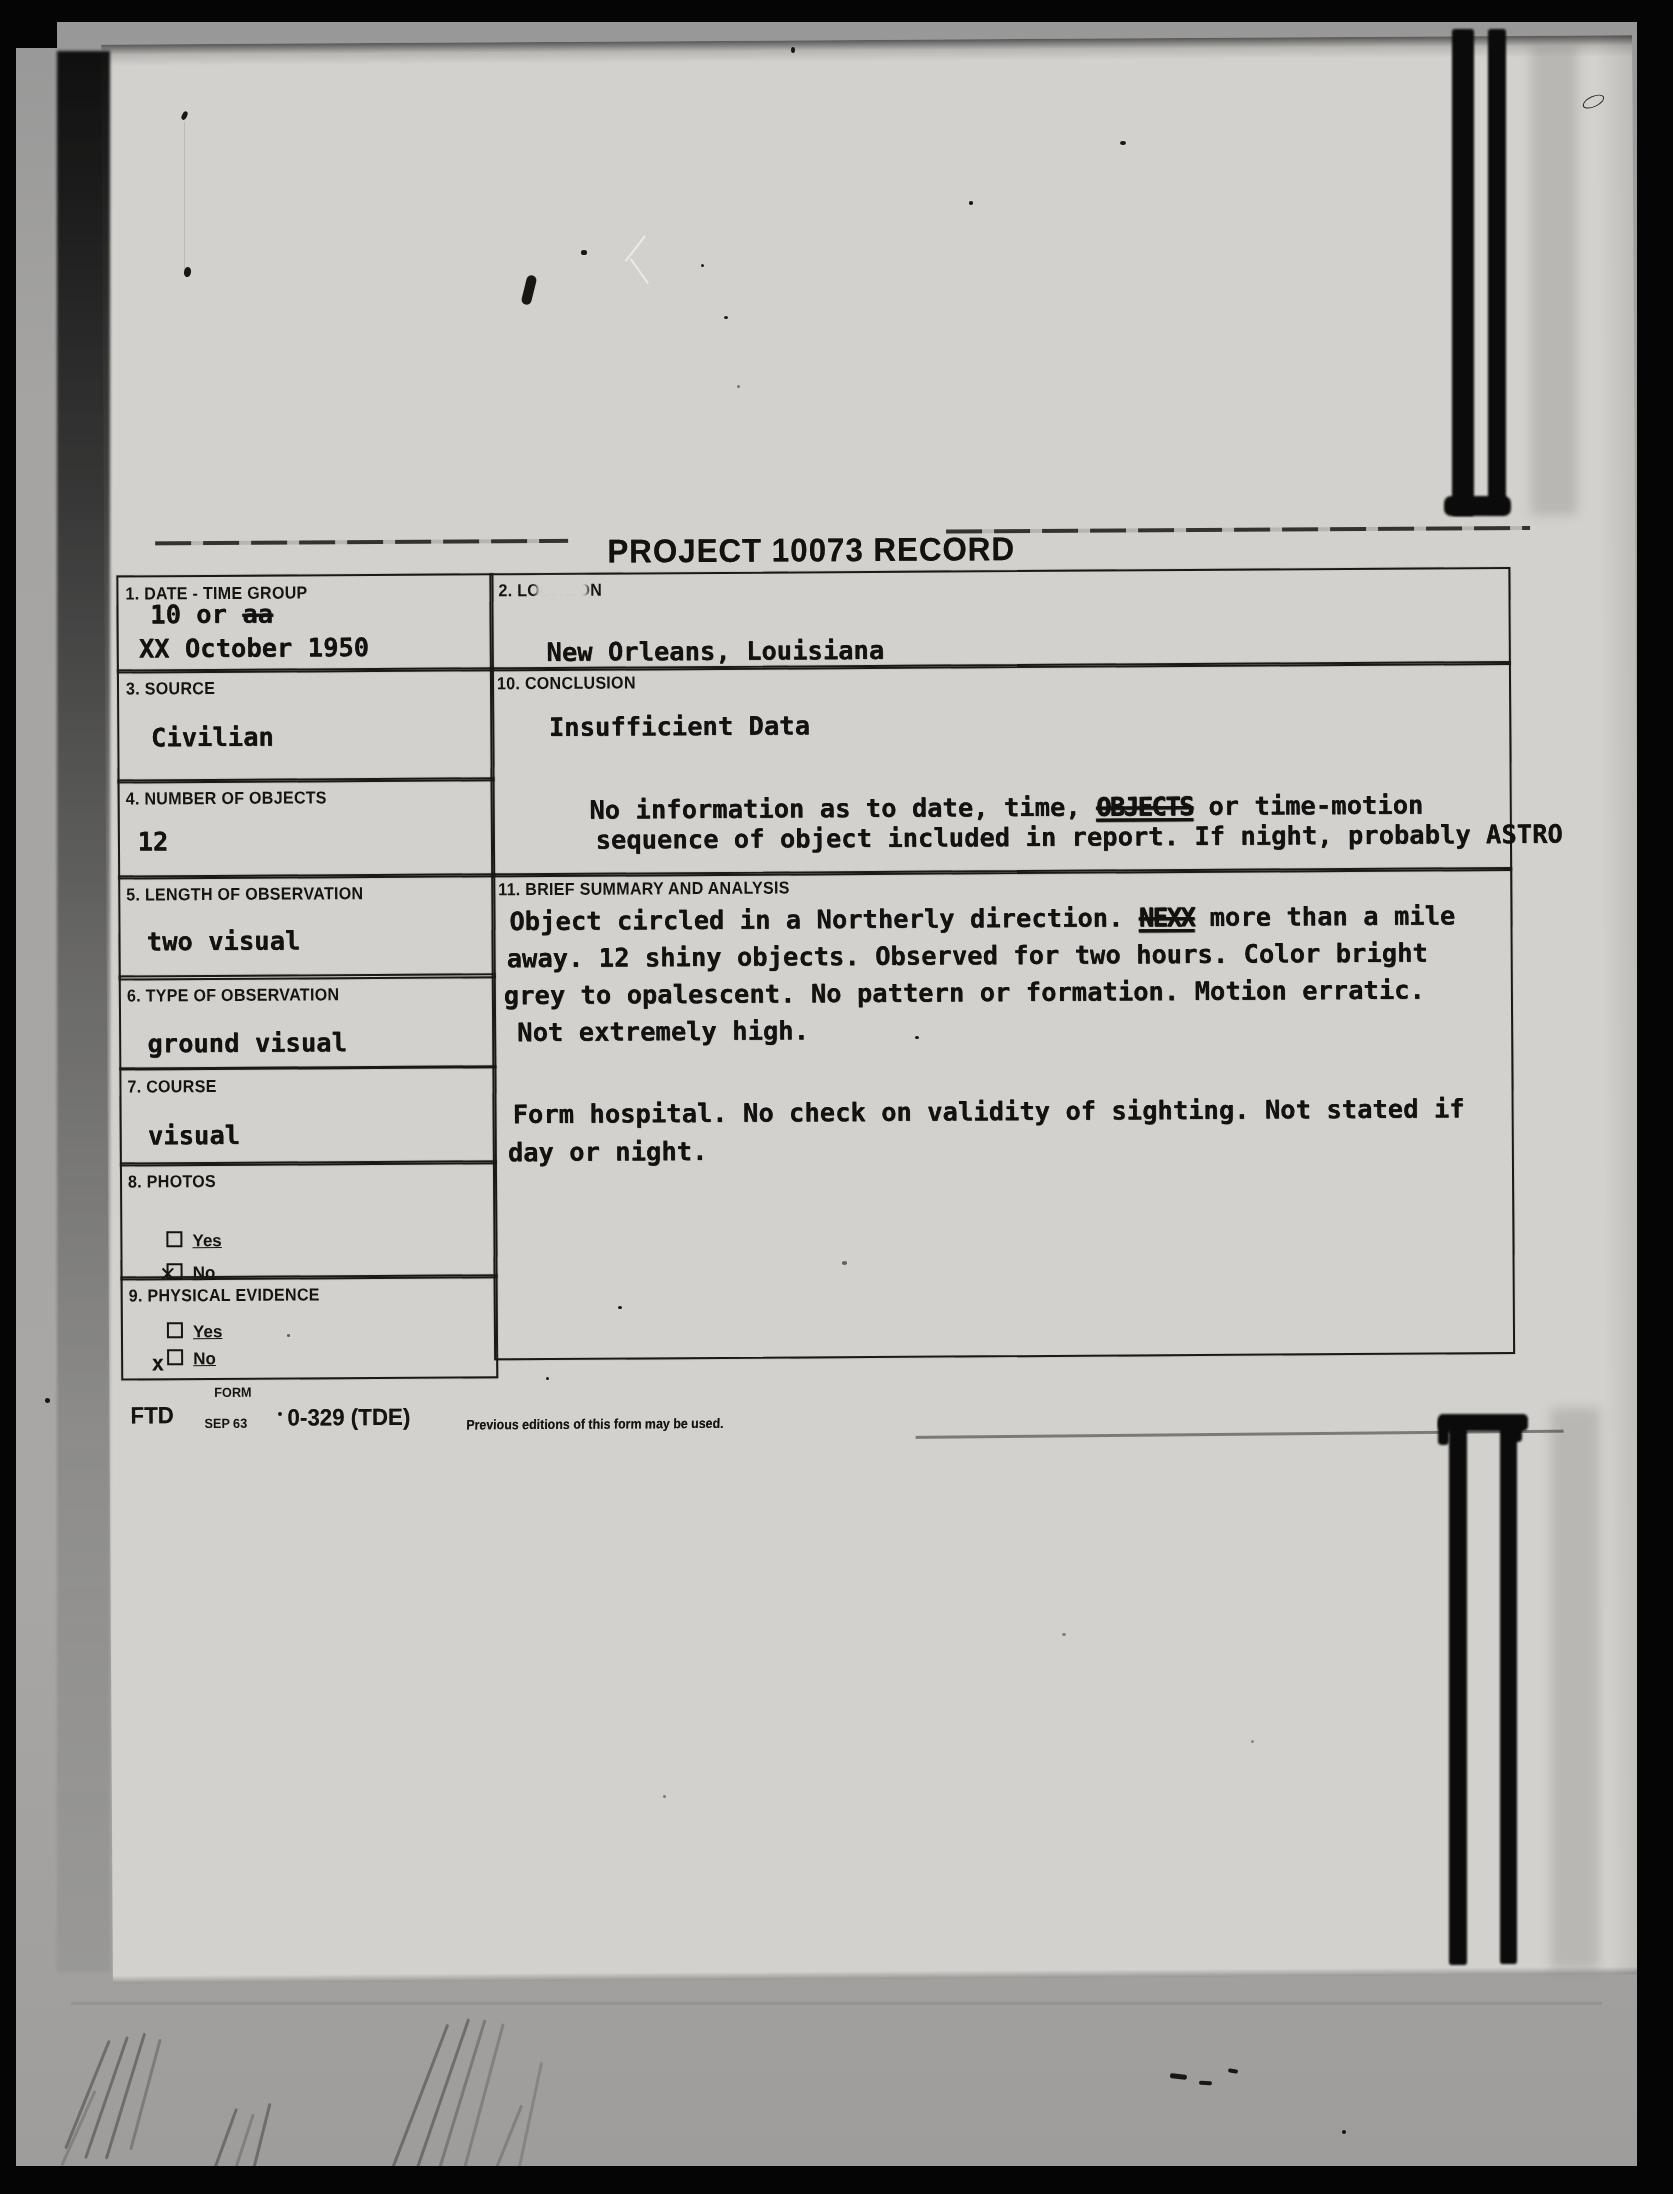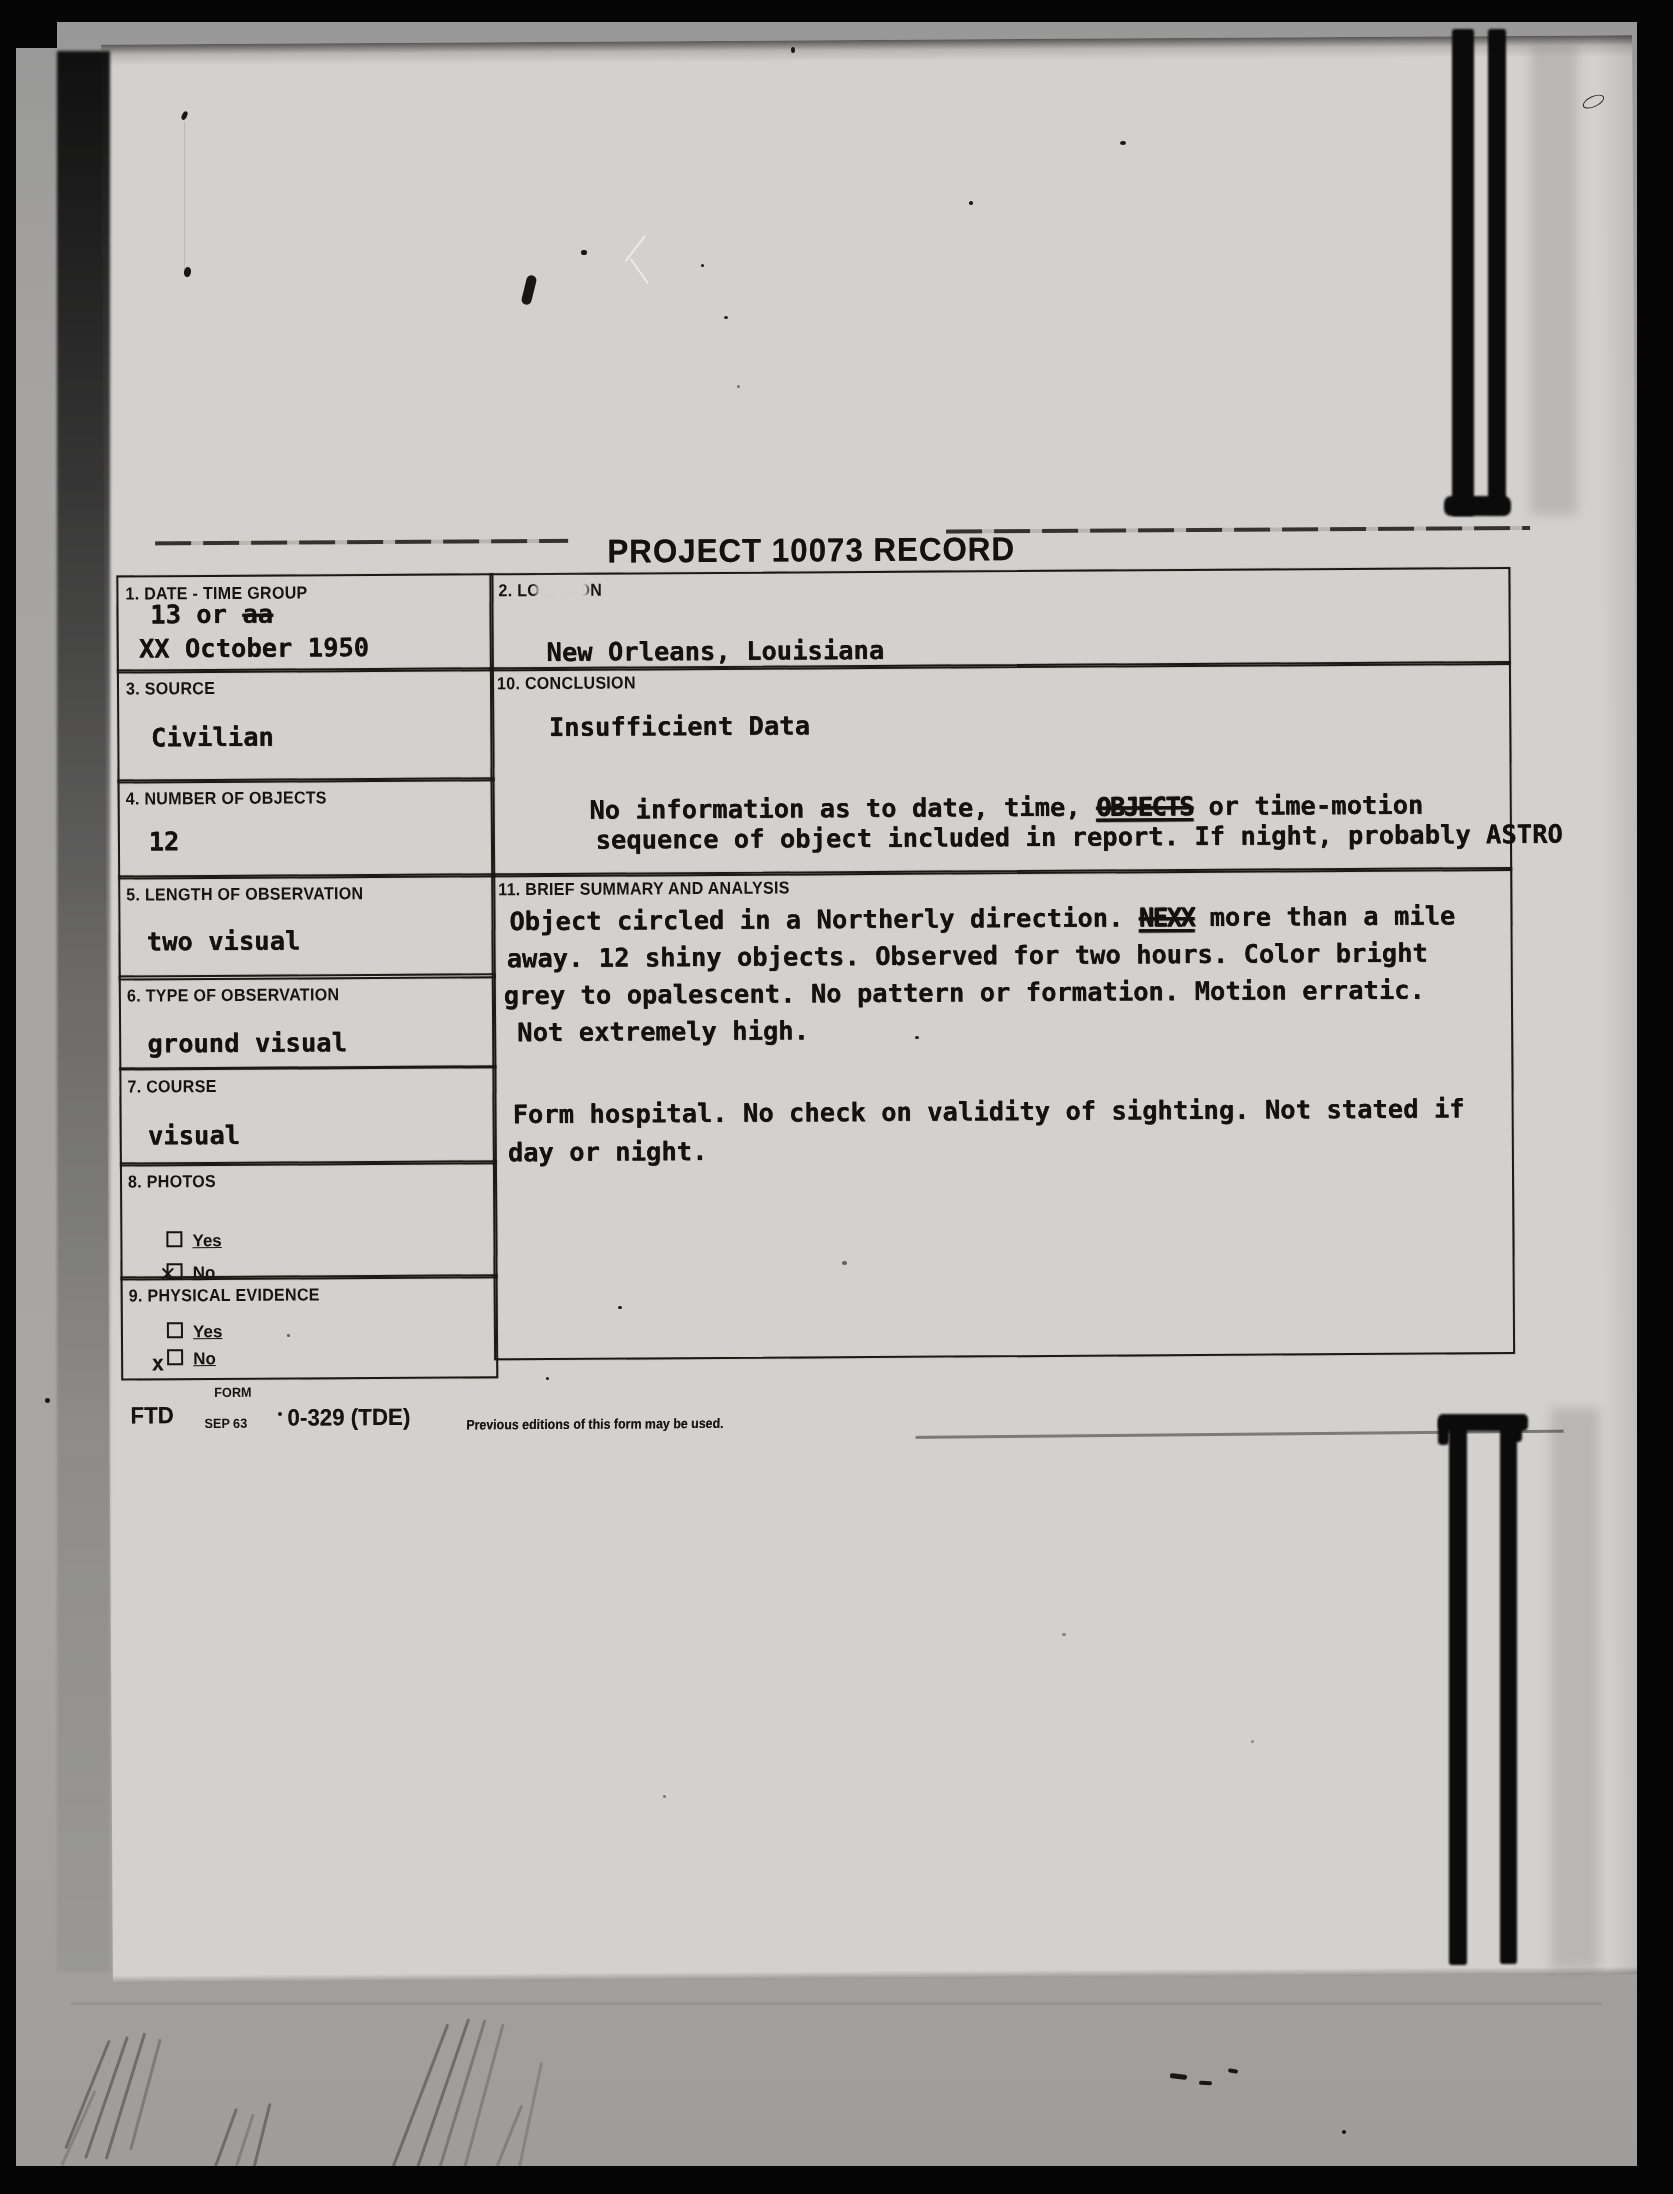--- a/index.html
+++ b/index.html
@@ -86,21 +86,21 @@
 
     <div class="smear" style="left:51px;top:497px;width:413px"></div>
     <div class="smear" style="left:842px;top:490px;width:584px"></div>
 
     <div class="title" style="left:11.7px;top:491px;width:1390px">PROJECT 10073 RECORD</div>
 
     <div class="ftable">
 
       <div class="cell" style="left:0;top:0;width:373px;height:94px">
         <div class="lbl" style="left:7.1px;top:6.1px">1. DATE - TIME GROUP</div>
-        <div class="tw" style="left:32px;top:22.4px"><span>13 or </span><span class="struck">aa</span></div>
+        <div class="tw" style="left:32px;top:22.4px"><span>10 or </span><span class="struck">aa</span></div>
         <div class="tw" style="left:20.4px;top:56px">XX October 1950</div>
       </div>
 
       <div class="cell" style="left:373px;top:0;width:1017px;height:94px">
         <div class="lbl" style="left:7.1px;top:5.1px">2. LOCATION</div>
         <div class="blotch" style="left:45px;top:3.1px;width:51px;height:22.4px"></div>
         <div class="tw" style="left:55px;top:62px">New Orleans, Louisiana</div>
       </div>
 
       <div class="cell" style="left:0;top:94px;width:373px;height:110px">
@@ -110,21 +110,21 @@
 
       <div class="cell" style="left:373px;top:94px;width:1017px;height:206px">
         <div class="lbl" style="left:5.1px;top:4.1px">10. CONCLUSION</div>
         <div class="tw" style="left:57px;top:43px">Insufficient Data</div>
         <div class="tw" style="left:97px;top:126px"><span>No information as to date, time, </span><span class="struck-blob">OBJECTS</span><span> or time-motion</span></div>
         <div class="tw" style="left:103px;top:156px">sequence of object included in report. If night, probably ASTRO</div>
       </div>
 
       <div class="cell" style="left:0;top:204px;width:373px;height:96px">
         <div class="lbl" style="left:6.1px;top:7.1px">4. NUMBER OF OBJECTS</div>
-        <div class="tw" style="left:29px;top:45px">12</div>
+        <div class="tw" style="left:18px;top:45px">12</div>
       </div>
 
       <div class="cell" style="left:0;top:300px;width:373px;height:101px">
         <div class="lbl" style="left:6.1px;top:7.1px">5. LENGTH OF OBSERVATION</div>
         <div class="tw" style="left:26.5px;top:49px">two visual</div>
       </div>
 
       <div class="cell" style="left:373px;top:300px;width:1017px;height:483px">
         <div class="lbl" style="left:5.1px;top:4.1px">11. BRIEF SUMMARY AND ANALYSIS</div>
         <div class="tw" style="left:16.3px;top:31px"><span>Object circled in a Northerly direction. </span><span class="struck-blob">NEXX</span><span> more than a mile</span></div>

